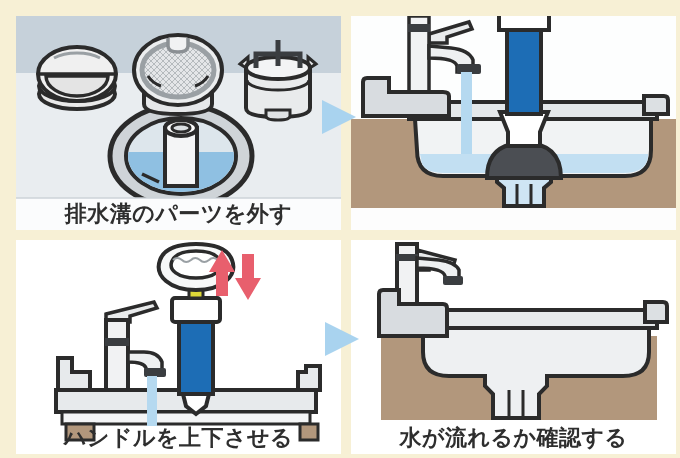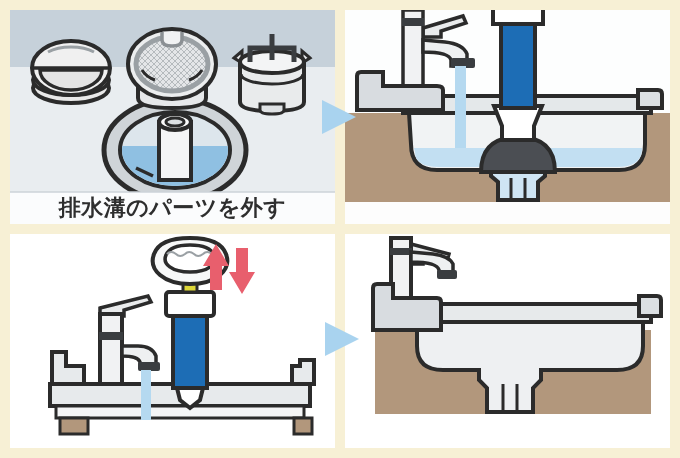--- a/index.html
+++ b/index.html
@@ -1,16 +1,16 @@
 <!DOCTYPE html>
 <html><head>
 <meta charset="utf-8">
 <style>
   html,body{margin:0;padding:0;background:#f7f0d5;}
-  .page{position:relative;width:648px;height:458px;background:#f7f0d5;box-sizing:border-box;padding:10px;
+  .page{position:relative;width:648px;height:458px;background:#f7f0d5;box-sizing:border-box;padding:16px;
         font-family:"DejaVu Sans","Liberation Sans",sans-serif;}
   .grid{display:grid;grid-template-columns:325px 325px;grid-template-rows:214px 214px;gap:10px;}
   .panel{position:relative;margin:0;background:#ffffff;overflow:hidden;}
   .panel svg{display:block;width:325px;height:214px;}
   .caption{position:absolute;left:0;right:0;bottom:0;height:30px;line-height:28px;
            text-align:center;font-size:22px;font-weight:700;color:#2e2e2e;letter-spacing:0.5px;
            white-space:nowrap;}
   .next-arrow{position:absolute;width:0;height:0;
               border-top:17px solid transparent;border-bottom:17px solid transparent;
               border-left:34px solid #a9d3ef;}
@@ -154,20 +154,21 @@
           <path d="M180 50 C154 50 138 36 144 20 C148 9 162 4 180 4 C198 4 212 9 216 20 C222 36 206 50 180 50 Z" fill="#f7f8f8" stroke="#2b2b2b" stroke-width="4"></path>
           <path d="M180 38 C162 38 152 30 156 21 C159 14 168 11 180 11 C192 11 201 14 204 21 C208 30 198 38 180 38 Z" fill="#ffffff" stroke="#2b2b2b" stroke-width="3.5"></path>
           <path d="M157 20 q4 -4 9 0 q4 4 9 0 q4 -4 9 0 q4 4 9 0 q4 -4 9 0" stroke="#9aa0a4" stroke-width="2" fill="none"></path>
         </g>
 
         <g>
           <path d="M206 10 L219 32 L212 32 L212 56 L200 56 L200 32 L193 32 Z" fill="#e85f6d"></path>
           <path d="M232 60 L219 38 L226 38 L226 14 L238 14 L238 38 L245 38 Z" fill="#e85f6d"></path>
         </g>
       </svg>
+      <figcaption class="caption">ハンドルを上下させる</figcaption>
     </figure>
 
     <figure class="panel">
       <svg viewBox="0 0 325 214">
         <rect x="0" y="0" width="325" height="214" fill="#ffffff"></rect>
         <rect x="30" y="96" width="276" height="84" fill="#b2977c"></rect>
 
         <g>
           <rect x="66" y="70" width="240" height="18" fill="#e7eaeb" stroke="#2b2b2b" stroke-width="4"></rect>
           <path d="M72 88 L298 88 L298 112 Q298 136 272 136 L196 136 L196 146 L188 154 L188 178 L142 178 L142 154 L134 146 L134 136 L98 136 Q72 136 72 112 Z" fill="#eef0f2" stroke="#2b2b2b" stroke-width="4"></path>
@@ -180,18 +181,19 @@
           <rect x="45" y="14" width="22" height="7" fill="#3a3d40"></rect>
           <path d="M66 18 L88 20 Q104 22 108 30 L108 40 L94 40 L94 36 Q92 28 66 28 Z" fill="#eef0f1" stroke="#2b2b2b" stroke-width="3.5"></path>
           <rect x="92" y="36" width="20" height="9" rx="2" fill="#3a3d40"></rect>
         </g>
 
         <path d="M32 50 L48 50 L48 64 L92 64 Q96 64 96 68 L96 96 L28 96 L28 54 Q28 50 32 50 Z" fill="#d8dce0" stroke="#2b2b2b" stroke-width="4"></path>
         <path d="M294 62 L312 62 Q316 62 316 66 L316 82 L294 82 Z" fill="#dce0e3" stroke="#2b2b2b" stroke-width="4"></path>
 
         <rect x="0" y="180" width="325" height="34" fill="#ffffff"></rect>
       </svg>
+      <figcaption class="caption">水が流れるか確認する</figcaption>
     </figure>
   </div>
 
   <div class="next-arrow" id="arrow-1"></div>
   <div class="next-arrow" id="arrow-2"></div>
 </div>
 
 </body></html>

